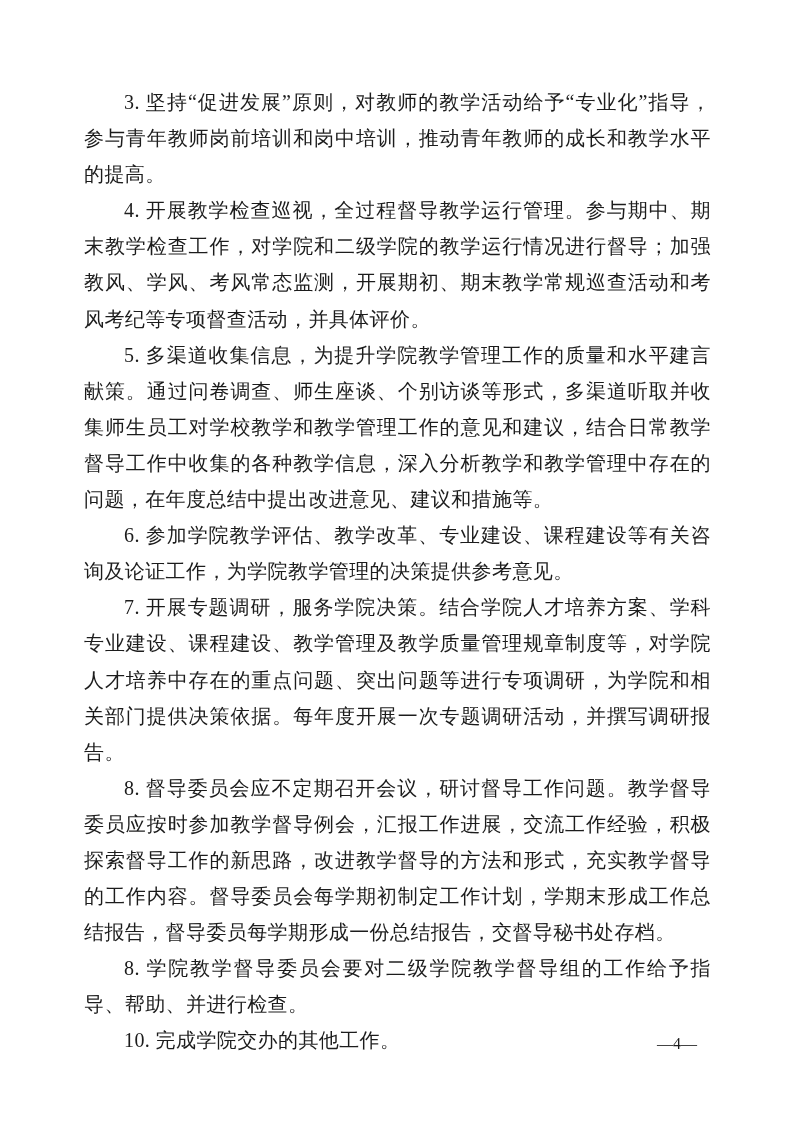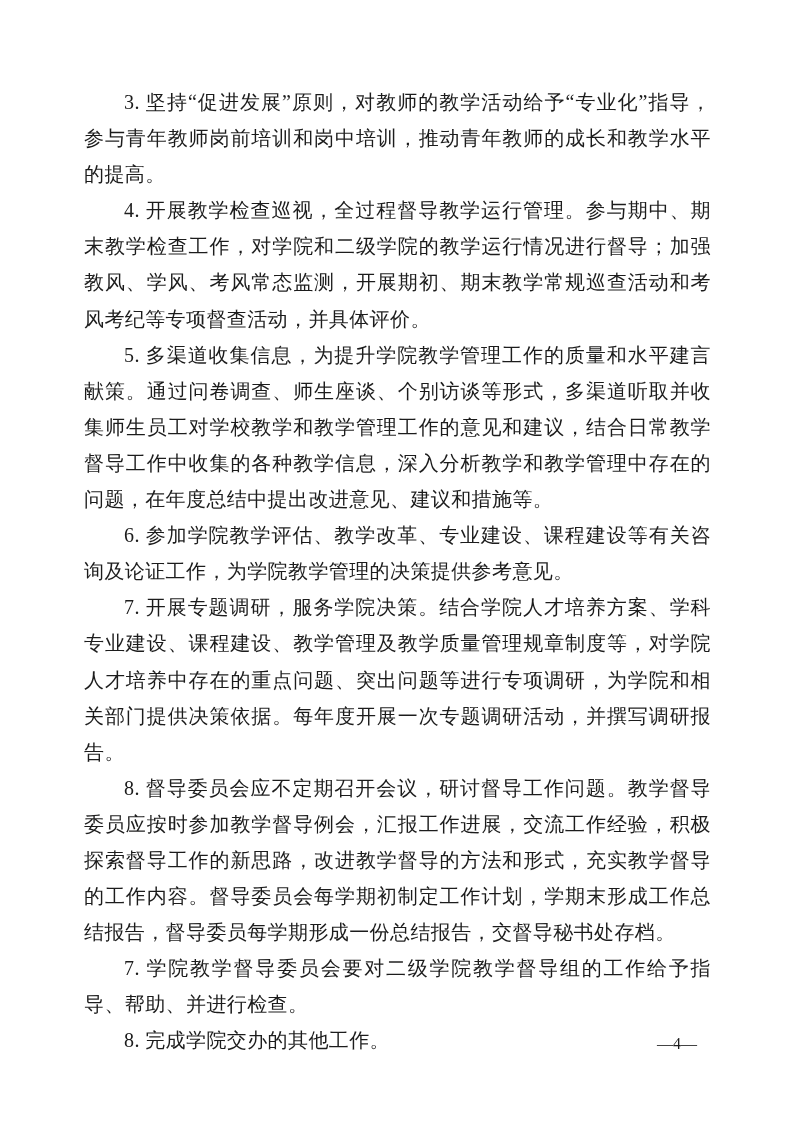--- a/index.html
+++ b/index.html
@@ -48,17 +48,17 @@
 <body>
 
 <div class="page">
   <div class="content">
     <p class="para">3. 坚持“促进发展”原则，对教师的教学活动给予“专业化”指导，参与青年教师岗前培训和岗中培训，推动青年教师的成长和教学水平的提高。</p>
     <p class="para">4. 开展教学检查巡视，全过程督导教学运行管理。参与期中、期末教学检查工作，对学院和二级学院的教学运行情况进行督导；加强教风、学风、考风常态监测，开展期初、期末教学常规巡查活动和考风考纪等专项督查活动，并具体评价。</p>
     <p class="para">5. 多渠道收集信息，为提升学院教学管理工作的质量和水平建言献策。通过问卷调查、师生座谈、个别访谈等形式，多渠道听取并收集师生员工对学校教学和教学管理工作的意见和建议，结合日常教学督导工作中收集的各种教学信息，深入分析教学和教学管理中存在的问题，在年度总结中提出改进意见、建议和措施等。</p>
     <p class="para">6. 参加学院教学评估、教学改革、专业建设、课程建设等有关咨询及论证工作，为学院教学管理的决策提供参考意见。</p>
     <p class="para">7. 开展专题调研，服务学院决策。结合学院人才培养方案、学科专业建设、课程建设、教学管理及教学质量管理规章制度等，对学院人才培养中存在的重点问题、突出问题等进行专项调研，为学院和相关部门提供决策依据。每年度开展一次专题调研活动，并撰写调研报告。</p>
     <p class="para">8. 督导委员会应不定期召开会议，研讨督导工作问题。教学督导委员应按时参加教学督导例会，汇报工作进展，交流工作经验，积极探索督导工作的新思路，改进教学督导的方法和形式，充实教学督导的工作内容。督导委员会每学期初制定工作计划，学期末形成工作总结报告，督导委员每学期形成一份总结报告，交督导秘书处存档。</p>
-    <p class="para">7. 学院教学督导委员会要对二级学院教学督导组的工作给予指导、帮助、并进行检查。</p>
-    <p class="para">8. 完成学院交办的其他工作。</p>
+    <p class="para">8. 学院教学督导委员会要对二级学院教学督导组的工作给予指导、帮助、并进行检查。</p>
+    <p class="para">10. 完成学院交办的其他工作。</p>
   </div>
   <div class="page-number">—4—</div>
 </div>
 
 </body></html>

